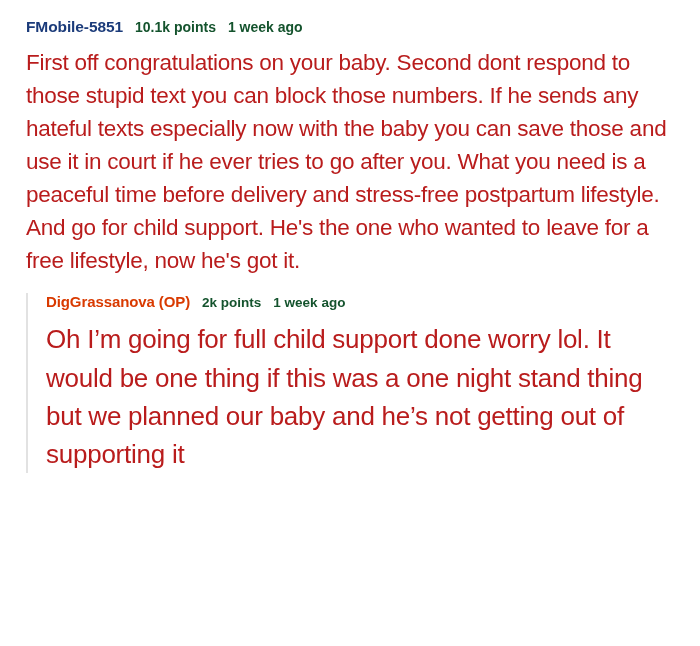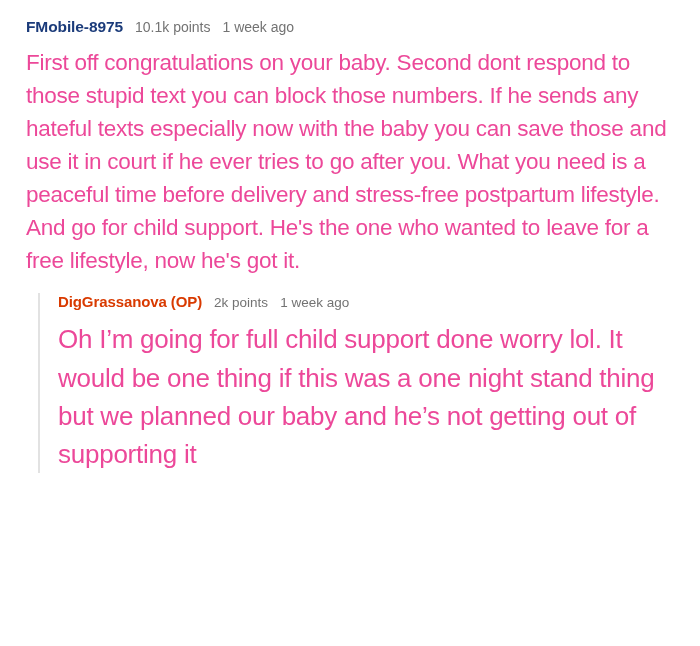--- a/index.html
+++ b/index.html
@@ -29,54 +29,53 @@
     font-size: 15.5px;
     font-weight: bold;
     color: #1b3b7a;
     letter-spacing: -0.1px;
   }
   .author.op {
     color: #d93a00;
   }
   .meta {
     font-size: 14px;
-    color: #737373;
-    font-weight: normal;
+    color: #14532d;
+    font-weight: bold;
   }
   .body-text {
     font-size: 22.5px;
     line-height: 1.47;
-    color: #ec4899;
+    color: #b91c1c;
     letter-spacing: -0.25px;
     margin: 0;
   }
   .reply {
     margin-top: 16px;
-    margin-left: 12px;
     padding-left: 18px;
     border-left: 2px solid #e2e2e2;
   }
   .reply .body-text {
     font-size: 26px;
   }
   .reply .author {
     font-size: 15px;
   }
   .reply .meta {
     font-size: 13.5px;
   }
 </style>
 </head>
 <body>
 
 <div class="thread">
 
   <div class="comment">
     <div class="comment-header">
-      <span class="author">FMobile-8975</span>
+      <span class="author">FMobile-5851</span>
       <span class="meta">10.1k points</span>
       <span class="meta">1 week ago</span>
     </div>
     <p class="body-text">First off congratulations on your baby. Second dont respond to those stupid text you can block those numbers. If he sends any hateful texts especially now with the baby you can save those and use it in court if he ever tries to go after you. What you need is a peaceful time before delivery and stress-free postpartum lifestyle. And go for child support. He's the one who wanted to leave for a free lifestyle, now he's got it.</p>
   </div>
 
   <div class="reply">
     <div class="comment-header">
       <span class="author op">DigGrassanova (OP)</span>
       <span class="meta">2k points</span>

